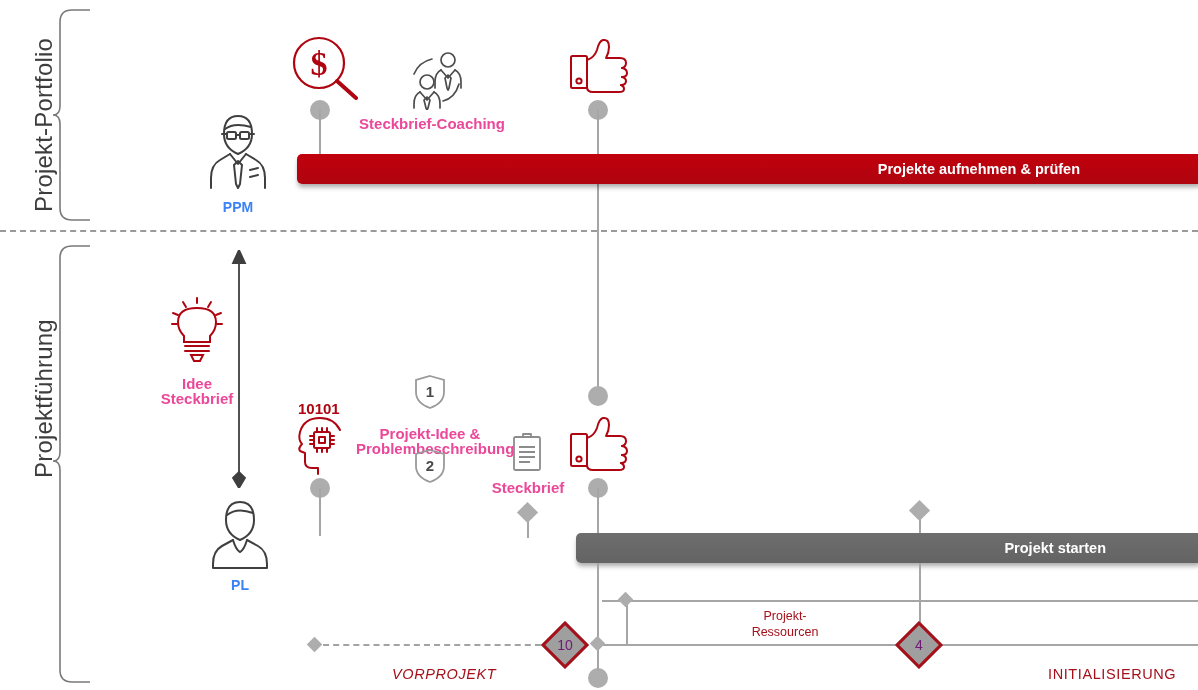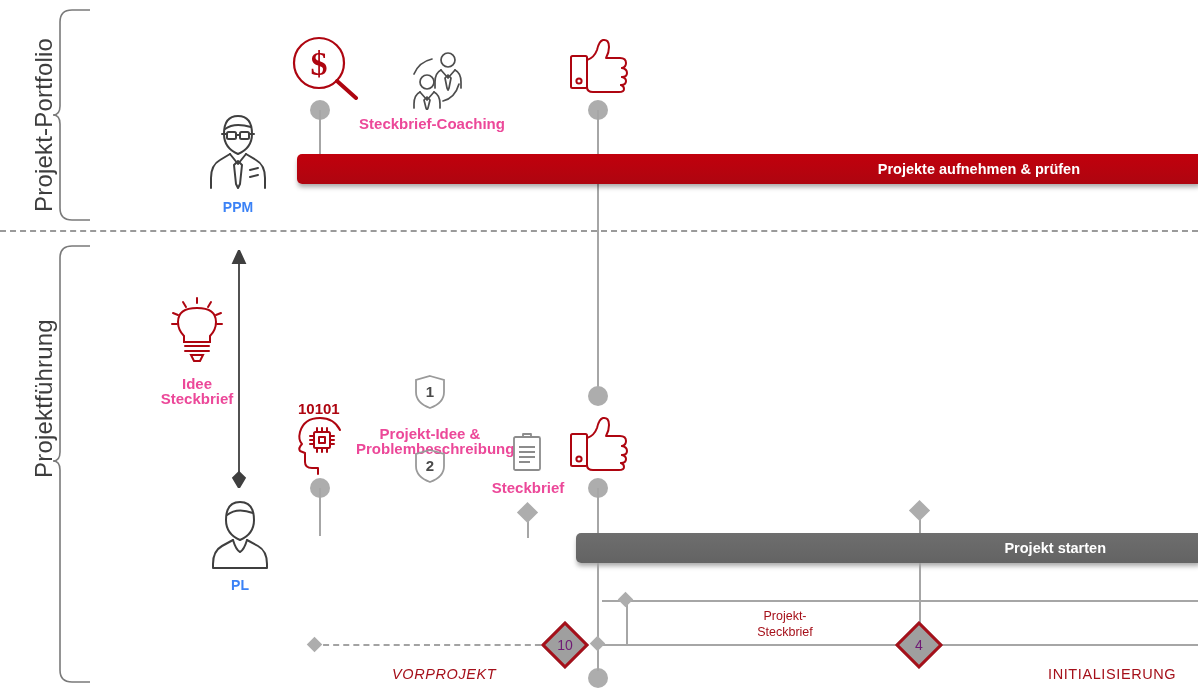--- a/index.html
+++ b/index.html
@@ -291,18 +291,18 @@
     <div class="ms-shape"></div>
     <div class="ms-num">10</div>
   </div>
 
   <div class="ms" style="left:902px; top:628px;">
     <div class="ms-shape"></div>
     <div class="ms-num">4</div>
   </div>
 
   <div class="sub-label" style="left:716px; top:608px; width:138px;">Projekt-
-Steckbrief</div>
+Ressourcen</div>
 
   <div class="phase-label" style="left:392px; top:666px;font-style:italic;">VORPROJEKT</div>
   <div class="phase-label" style="left:1048px; top:666px;">INITIALISIERUNG</div>
 
 </div>
 
 </body></html>

